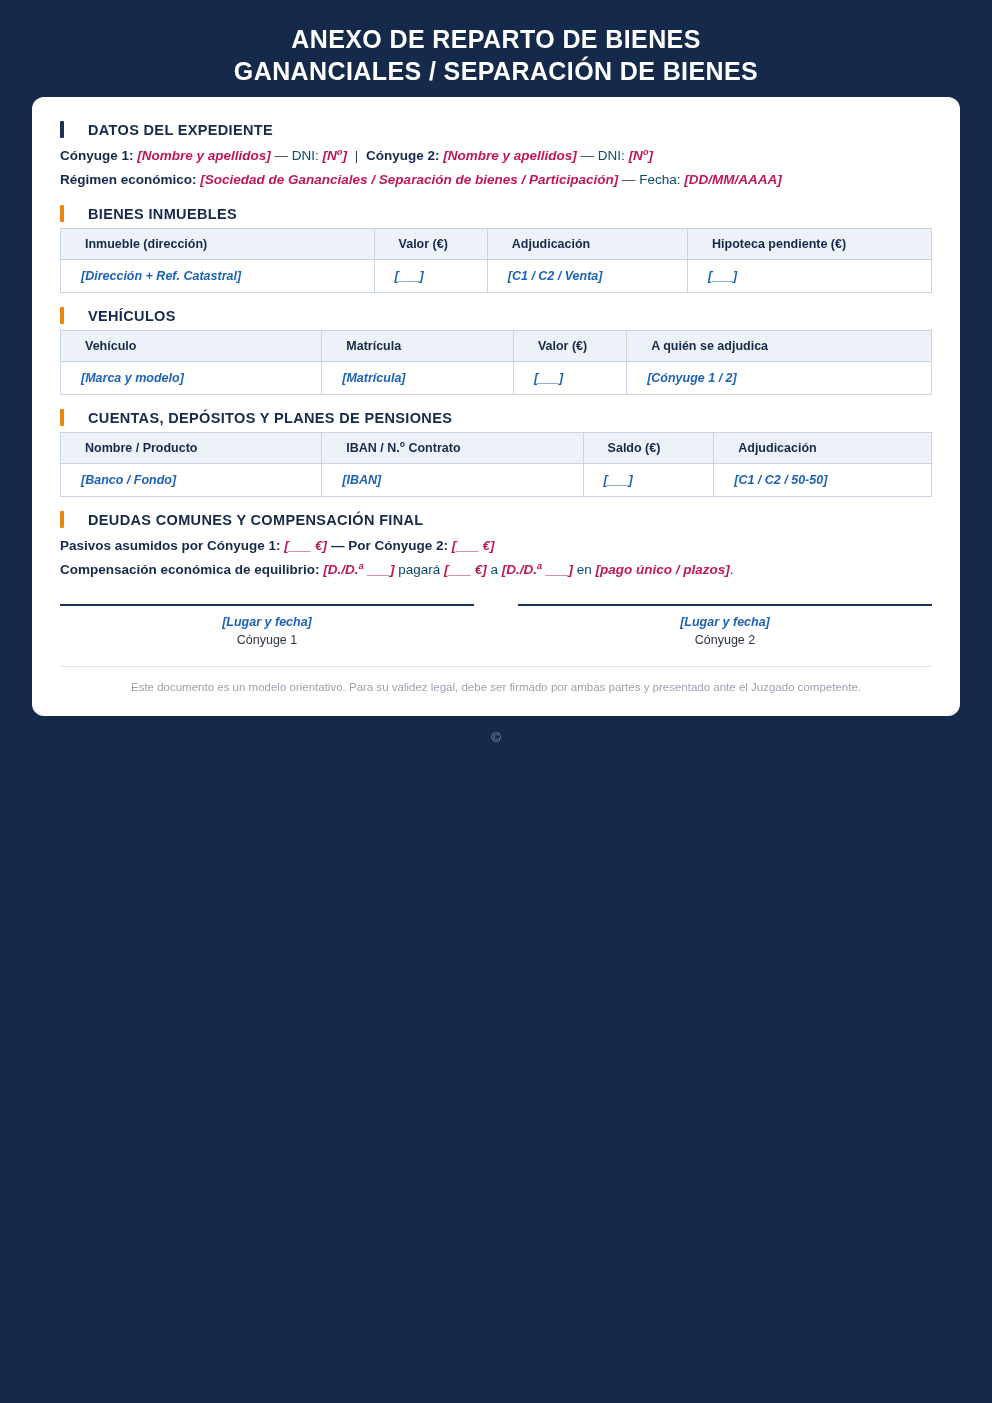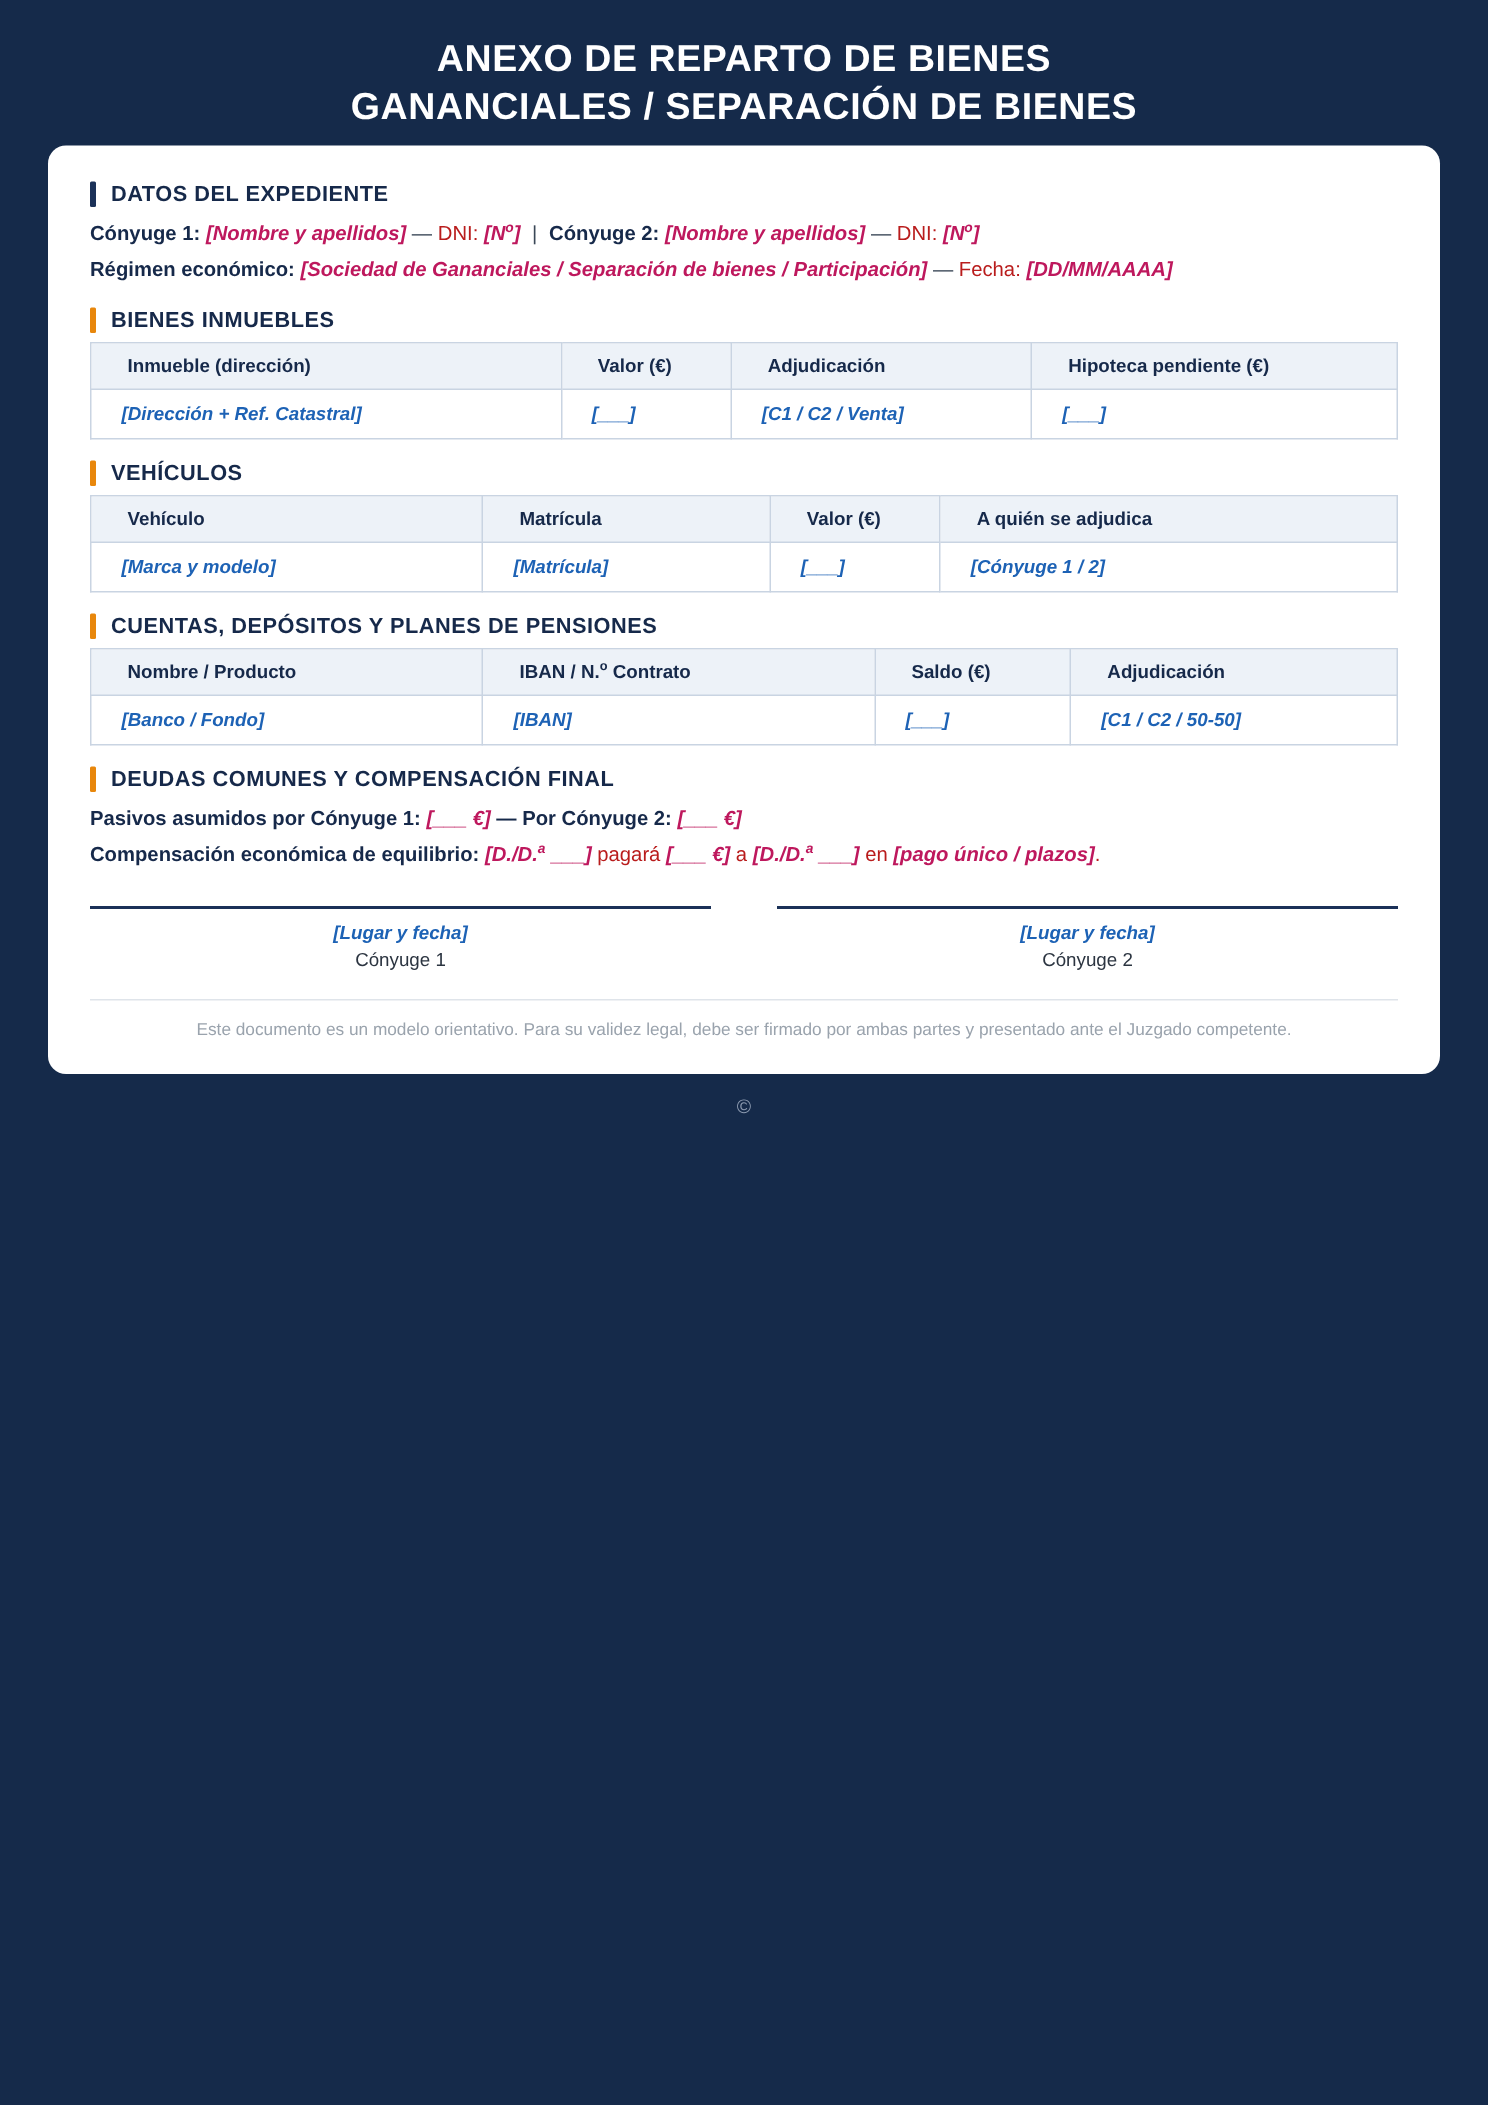--- a/index.html
+++ b/index.html
@@ -43,21 +43,21 @@
     border-radius: 12px;
     margin: 0 32px;
     padding: 24px 28px 20px 28px;
     box-sizing: border-box;
   }
 
   
   .section-head {
     display: flex;
     align-items: center;
-    gap: 10px;
+    gap: 24px;
     margin: 0 0 6px 0;
   }
   .section-head.spaced { margin-top: 14px; }
   .bar {
     display: inline-block;
     width: 4px;
     height: 17px;
     border-radius: 1px;
     background: #E8870C;
     flex: 0 0 auto;
@@ -79,21 +79,21 @@
     margin: 0;
   }
   .lbl { font-weight: bold; color: #16294A; }
   .ph {
     color: #be185d;
     font-style: italic;
     font-weight: bold;
   }
   .sep { color: #3A4757; }
   .pipe { color: #3A4757; padding: 0 4px; }
-  .plain { color: #b91c1c; }
+  .plain { color: #0c4a6e; }
   sup { font-size: 0.68em; vertical-align: super; line-height: 0; }
 
   
   table.grid {
     width: 100%;
     border-collapse: collapse;
     margin: 4px 0 2px 0;
     table-layout: fixed;
   }
   table.grid th {

